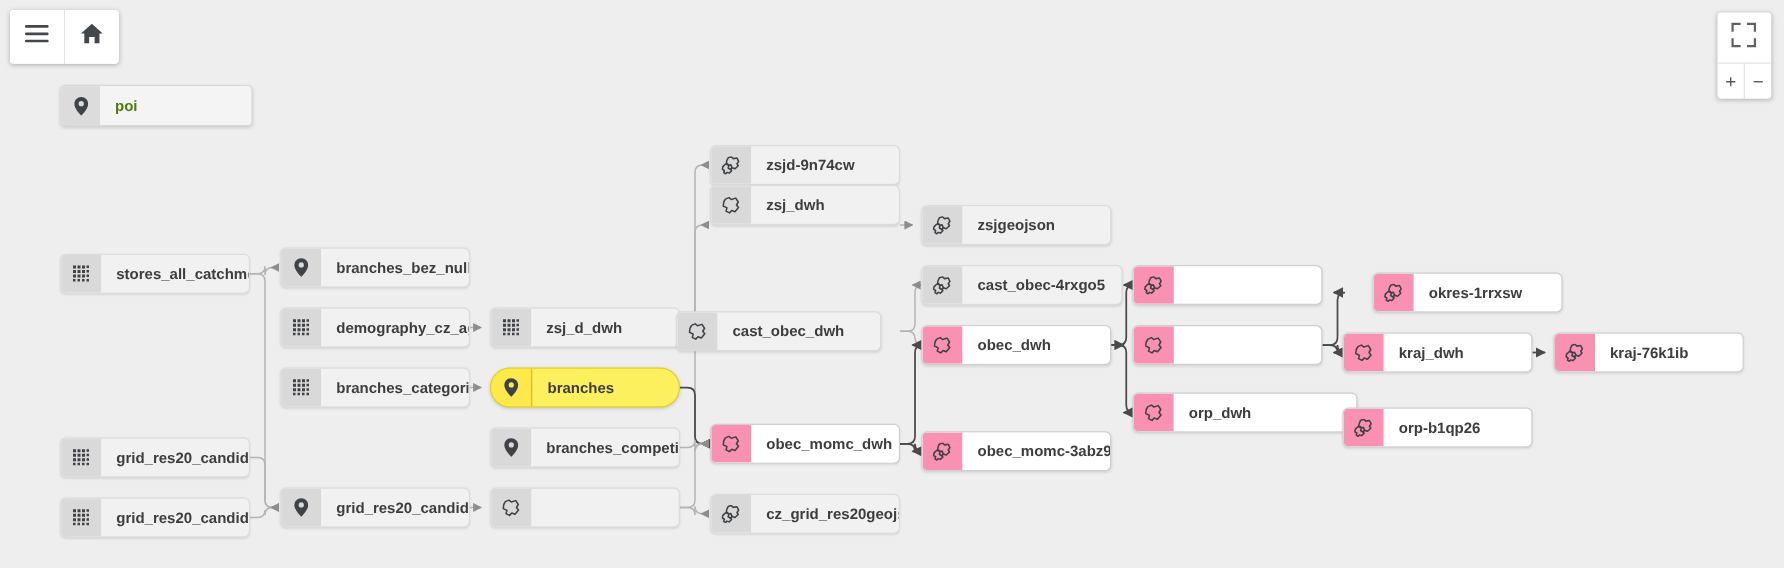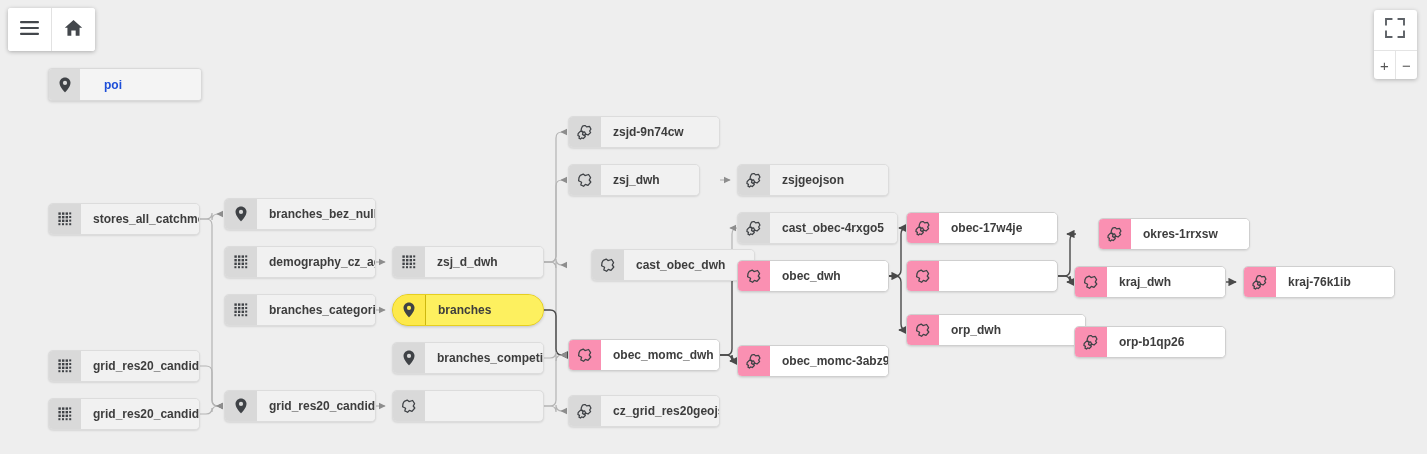--- a/index.html
+++ b/index.html
@@ -58,21 +58,21 @@
     border-radius:4px;
     box-shadow:0 1px 3px rgba(0,0,0,.14);
     z-index:20;
   }
   .search-ico{
     width:31px;display:flex;align-items:center;justify-content:center;
     background:#dcdcdc;border-radius:3px 0 0 3px;
   }
   .search-val{
     flex:1;display:flex;align-items:center;
-    padding-left:24px;font-size:12px;color:#1d4ed8;font-weight:bold;
+    padding-left:12px;font-size:12px;color:#4d7c0f;font-weight:bold;
     background:#f4f4f4;border-radius:0 3px 3px 0;
     overflow:hidden;white-space:nowrap;
   }
 
   
   .node{
     position:absolute;
     display:flex;align-items:stretch;
     height:32px;
     border-radius:5px;
@@ -340,29 +340,29 @@
       </div>
       <div class="node grey" style="left: 568px; top: 116px; width: 152px;">
         <div class="ico">
           <svg width="16" height="15" viewBox="0 0 16 15">
     <path d="M5.6 1.1 L8.0 0.4 L9.6 1.9 L12.6 1.4 L13.9 4.1 L12.6 6.0 L13.6 7.6 L11.0 10.0 L8.8 9.2 L7.4 10.6 L5.5 9.4 L6.1 7.3 L4.0 6.2 L4.4 3.6 Z" fill="none" stroke="#3f4246" stroke-width="1.25" stroke-linejoin="round"></path>
     <path d="M3.0 6.6 L4.9 6.0 L6.1 7.2 L7.7 6.9 L8.6 9.0 L7.6 10.4 L8.3 11.6 L6.3 13.5 L4.6 12.9 L3.5 14.0 L2.0 13.1 L2.5 11.4 L0.9 10.5 L1.2 8.5 Z" fill="none" stroke="#3f4246" stroke-width="1.25" stroke-linejoin="round"></path>
           </svg>
         </div>
         <div class="lbl">zsjd-9n74cw</div>
       </div>
-      <div class="node grey" style="left: 568px; top: 164px; width: 132px;">
+      <div class="node grey" style="left: 568px; top: 148px; width: 152px;">
         <div class="ico">
           <svg width="16" height="15" viewBox="0 0 16 15">
       <path d="M3.3 2.3 L6.2 1.1 L8.0 2.6 L11.6 1.5 L13.6 4.6 L12.2 7.0 L13.8 9.0 L11.0 12.4 L8.4 11.4 L6.6 13.3 L3.8 11.9 L4.6 9.3 L1.6 7.8 L2.0 4.6 Z" fill="none" stroke="#3f4246" stroke-width="1.25" stroke-linejoin="round"></path>
           </svg>
         </div>
         <div class="lbl">zsj_dwh</div>
       </div>
-      <div class="node grey" style="left: 591px; top: 249px; width: 164px;">
+      <div class="node grey" style="left: 541px; top: 249px; width: 164px;">
         <div class="ico">
           <svg width="16" height="15" viewBox="0 0 16 15">
       <path d="M3.3 2.3 L6.2 1.1 L8.0 2.6 L11.6 1.5 L13.6 4.6 L12.2 7.0 L13.8 9.0 L11.0 12.4 L8.4 11.4 L6.6 13.3 L3.8 11.9 L4.6 9.3 L1.6 7.8 L2.0 4.6 Z" fill="none" stroke="#3f4246" stroke-width="1.25" stroke-linejoin="round"></path>
           </svg>
         </div>
         <div class="lbl">cast_obec_dwh</div>
       </div>
       <div class="node pink" style="left: 568px; top: 339px; width: 152px;">
         <div class="ico">
           <svg width="16" height="15" viewBox="0 0 16 15">
@@ -415,21 +415,20 @@
         </div>
         <div class="lbl">obec_momc-3abz9t</div>
       </div>
       <div class="node pink" style="left: 906px; top: 212px; width: 152px;">
         <div class="ico">
           <svg width="16" height="15" viewBox="0 0 16 15">
     <path d="M5.6 1.1 L8.0 0.4 L9.6 1.9 L12.6 1.4 L13.9 4.1 L12.6 6.0 L13.6 7.6 L11.0 10.0 L8.8 9.2 L7.4 10.6 L5.5 9.4 L6.1 7.3 L4.0 6.2 L4.4 3.6 Z" fill="none" stroke="#3f4246" stroke-width="1.25" stroke-linejoin="round"></path>
     <path d="M3.0 6.6 L4.9 6.0 L6.1 7.2 L7.7 6.9 L8.6 9.0 L7.6 10.4 L8.3 11.6 L6.3 13.5 L4.6 12.9 L3.5 14.0 L2.0 13.1 L2.5 11.4 L0.9 10.5 L1.2 8.5 Z" fill="none" stroke="#3f4246" stroke-width="1.25" stroke-linejoin="round"></path>
           </svg>
         </div>
-        <div class="lbl">obec-17w4je</div>
       </div>
       <div class="node pink" style="left: 906px; top: 260px; width: 152px;">
         <div class="ico">
           <svg width="16" height="15" viewBox="0 0 16 15">
       <path d="M3.3 2.3 L6.2 1.1 L8.0 2.6 L11.6 1.5 L13.6 4.6 L12.2 7.0 L13.8 9.0 L11.0 12.4 L8.4 11.4 L6.6 13.3 L3.8 11.9 L4.6 9.3 L1.6 7.8 L2.0 4.6 Z" fill="none" stroke="#3f4246" stroke-width="1.25" stroke-linejoin="round"></path>
           </svg>
         </div>
       </div>
       <div class="node pink" style="left: 906px; top: 314px; width: 180px;">
         <div class="ico">

